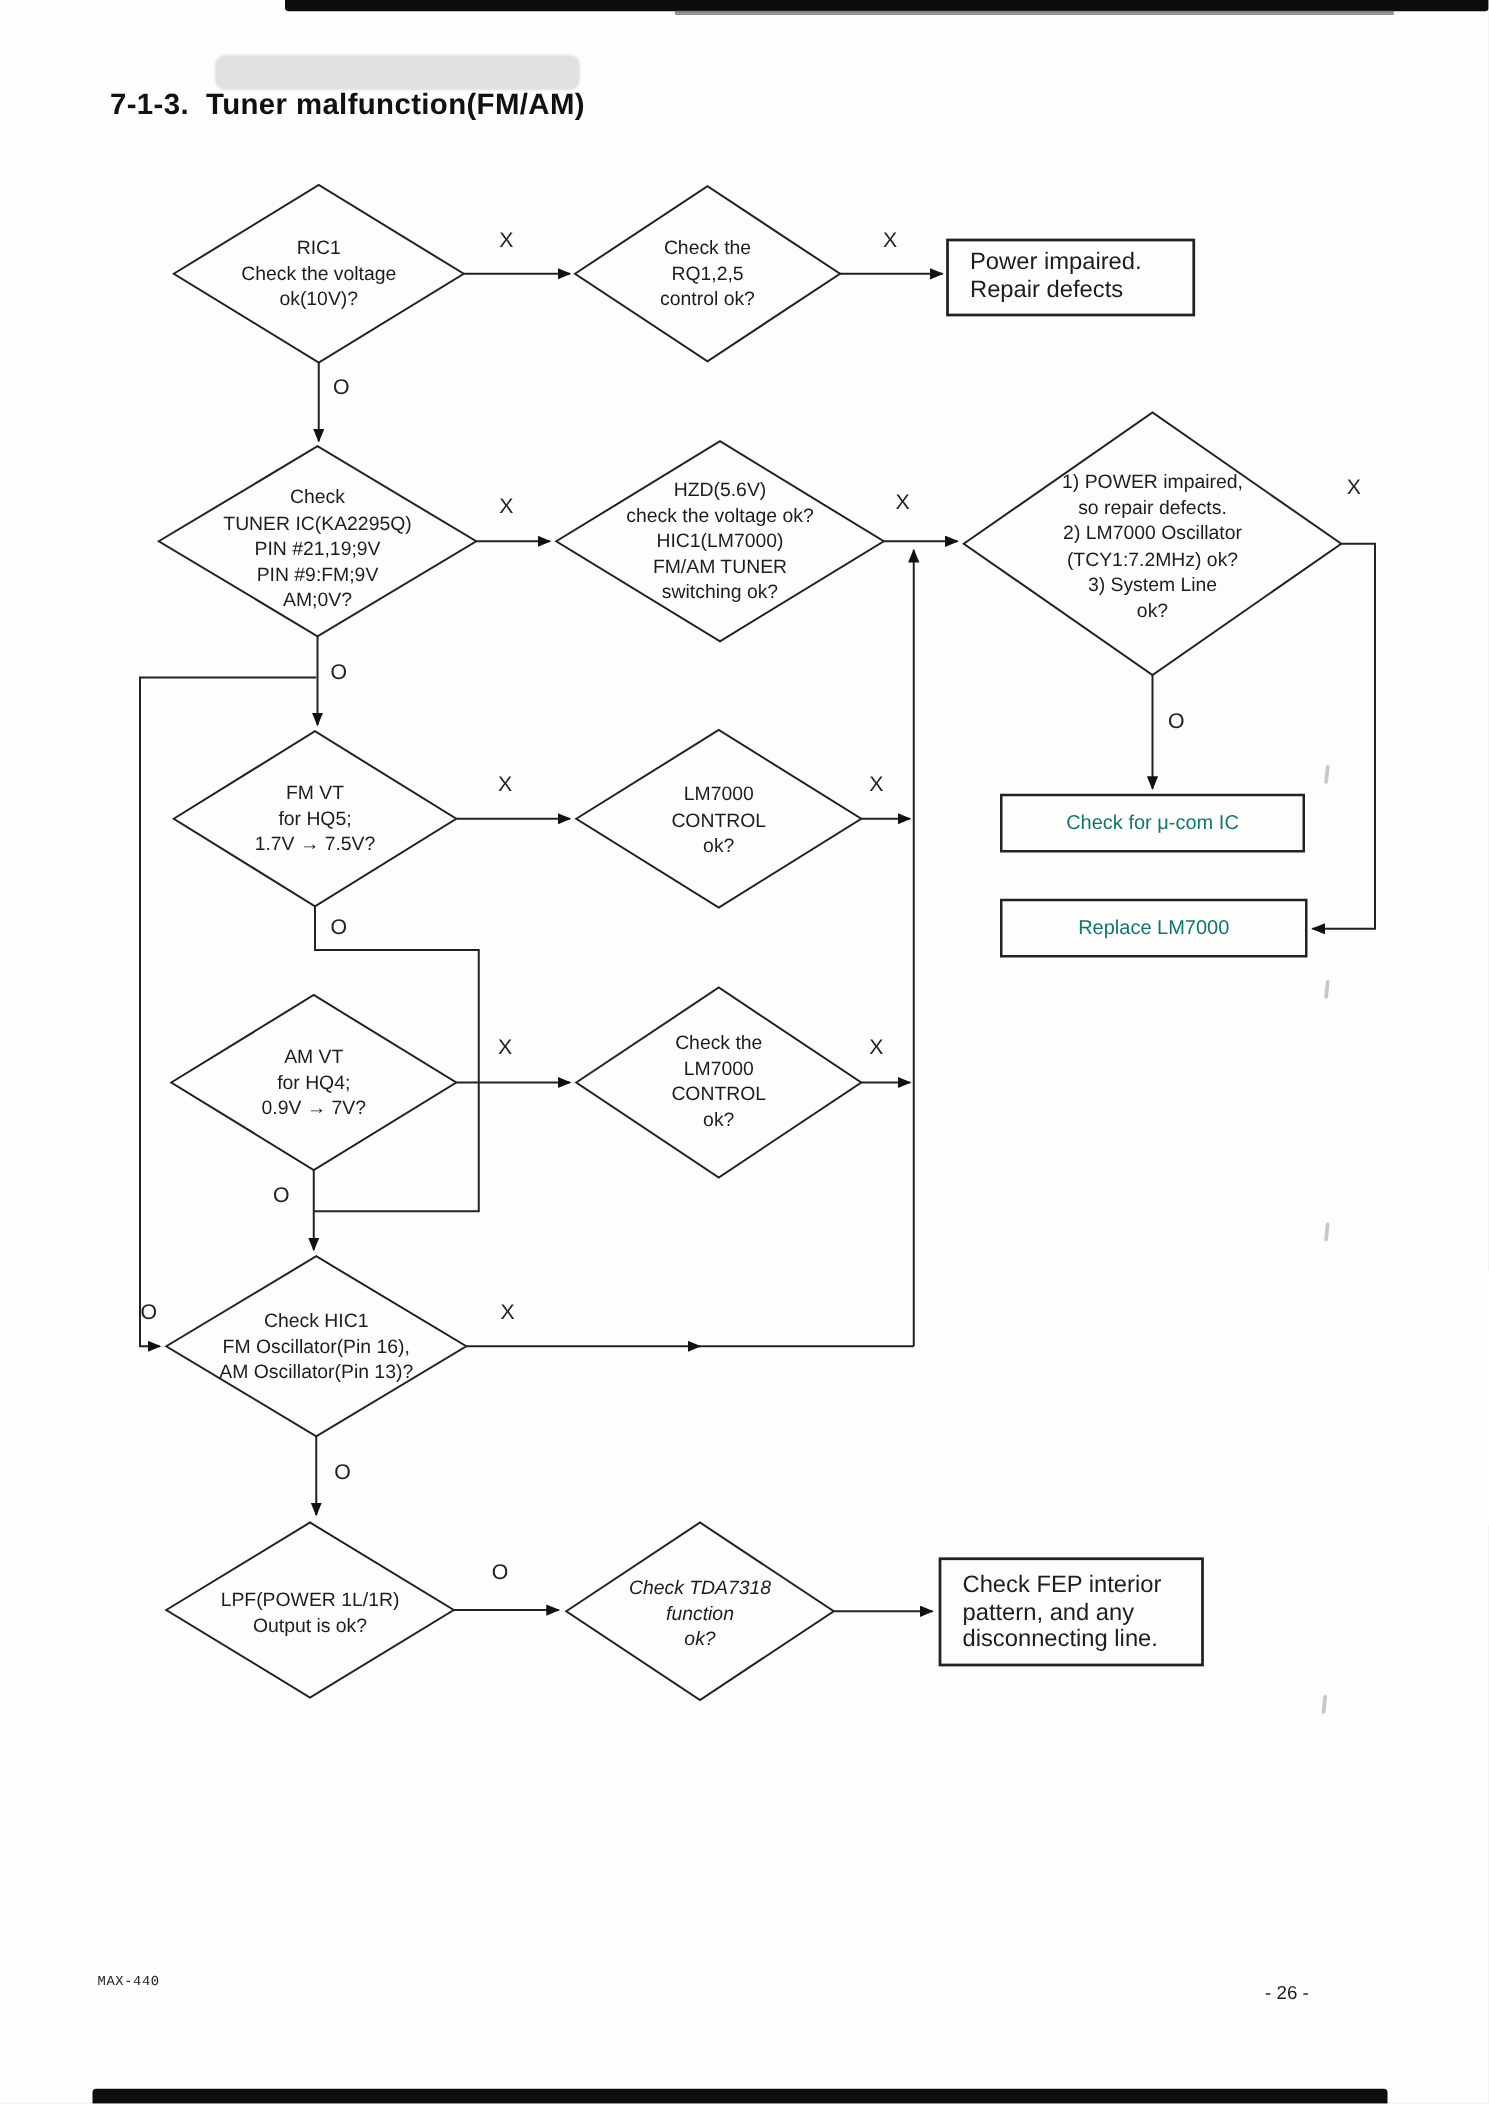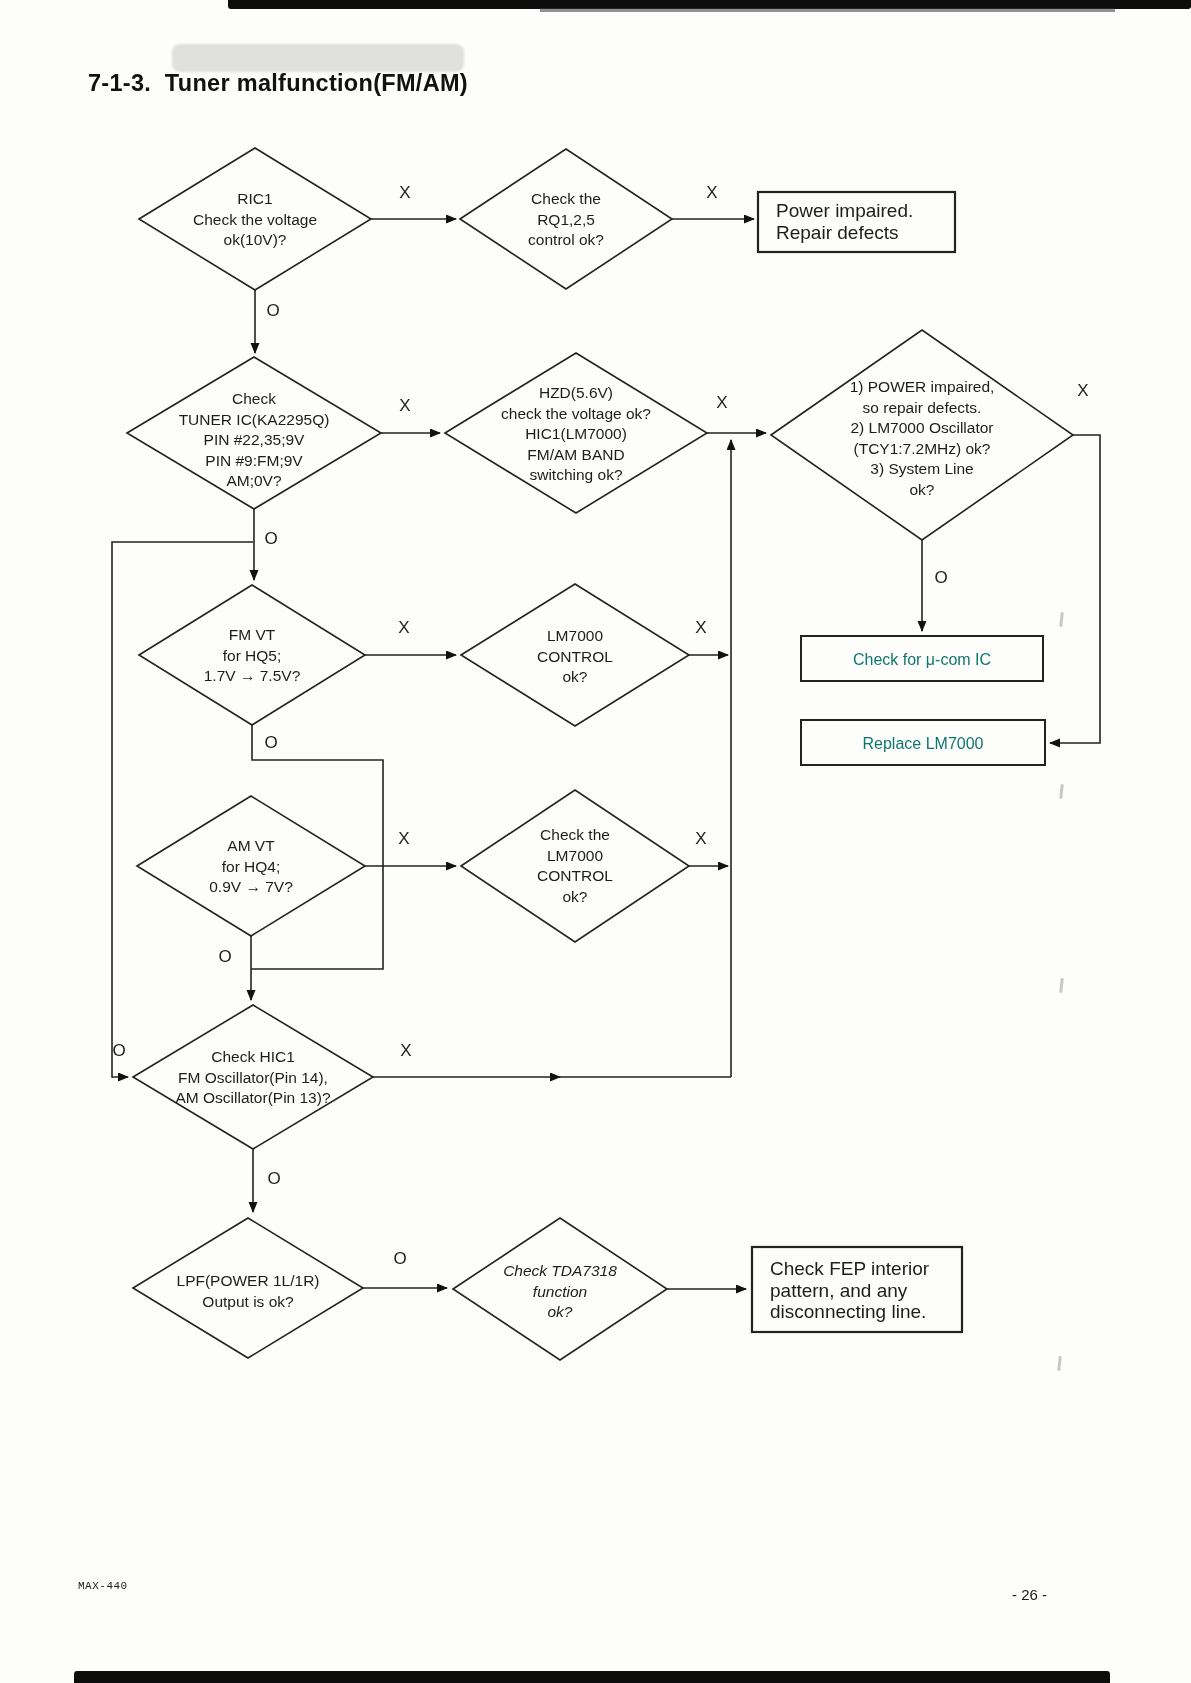--- a/index.html
+++ b/index.html
@@ -144,27 +144,27 @@
   <div class="nt" style="left:255px;top:220px;">RIC1
 Check the voltage
 ok(10V)?</div>
   <div class="nt" style="left:566px;top:220px;">Check the
 RQ1,2,5
 control ok?</div>
   <div class="bt" style="left:776px;top:221px;">Power impaired.
 Repair defects</div>
   <div class="nt" style="left:254px;top:440px;">Check
 TUNER IC(KA2295Q)
-PIN #22,35;9V
+PIN #21,19;9V
 PIN #9:FM;9V
 AM;0V?</div>
   <div class="nt" style="left:576px;top:434px;">HZD(5.6V)
 check the voltage ok?
 HIC1(LM7000)
-FM/AM BAND
+FM/AM TUNER
 switching ok?</div>
   <div class="nt" style="left:922px;top:438px;">1) POWER impaired,
 so repair defects.
 2) LM7000 Oscillator
 (TCY1:7.2MHz) ok?
 3) System Line
 ok?</div>
   <div class="btc" style="left:922px;top:659px;">Check for μ-com IC</div>
   <div class="btc" style="left:923px;top:743px;">Replace LM7000</div>
   <div class="nt" style="left:252px;top:656px;">FM VT
@@ -174,21 +174,21 @@
 CONTROL
 ok?</div>
   <div class="nt" style="left:251px;top:867px;">AM VT
 for HQ4;
 0.9V → 7V?</div>
   <div class="nt" style="left:575px;top:866px;">Check the
 LM7000
 CONTROL
 ok?</div>
   <div class="nt" style="left:253px;top:1078px;">Check HIC1
-FM Oscillator(Pin 14),
+FM Oscillator(Pin 16),
 AM Oscillator(Pin 13)?</div>
   <div class="nt" style="left:248px;top:1291px;">LPF(POWER 1L/1R)
 Output is ok?</div>
   <div class="nt" style="left:560px;top:1292px;font-style:italic;">Check TDA7318
 function
 ok?</div>
   <div class="bt" style="left:770px;top:1290px;">Check FEP interior
 pattern, and any
 disconnecting line.</div>
 

